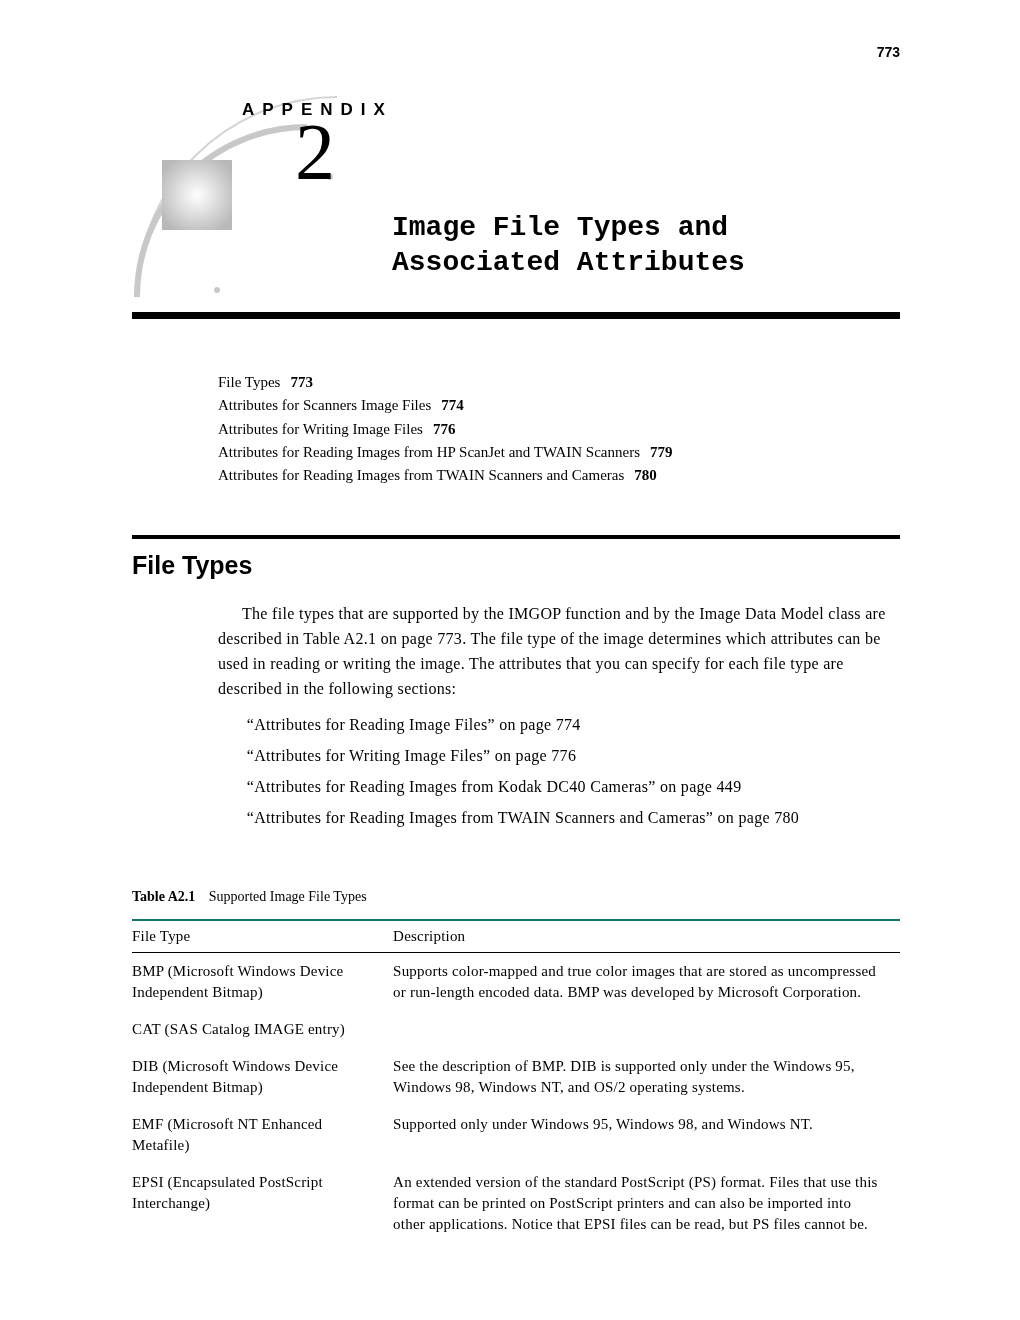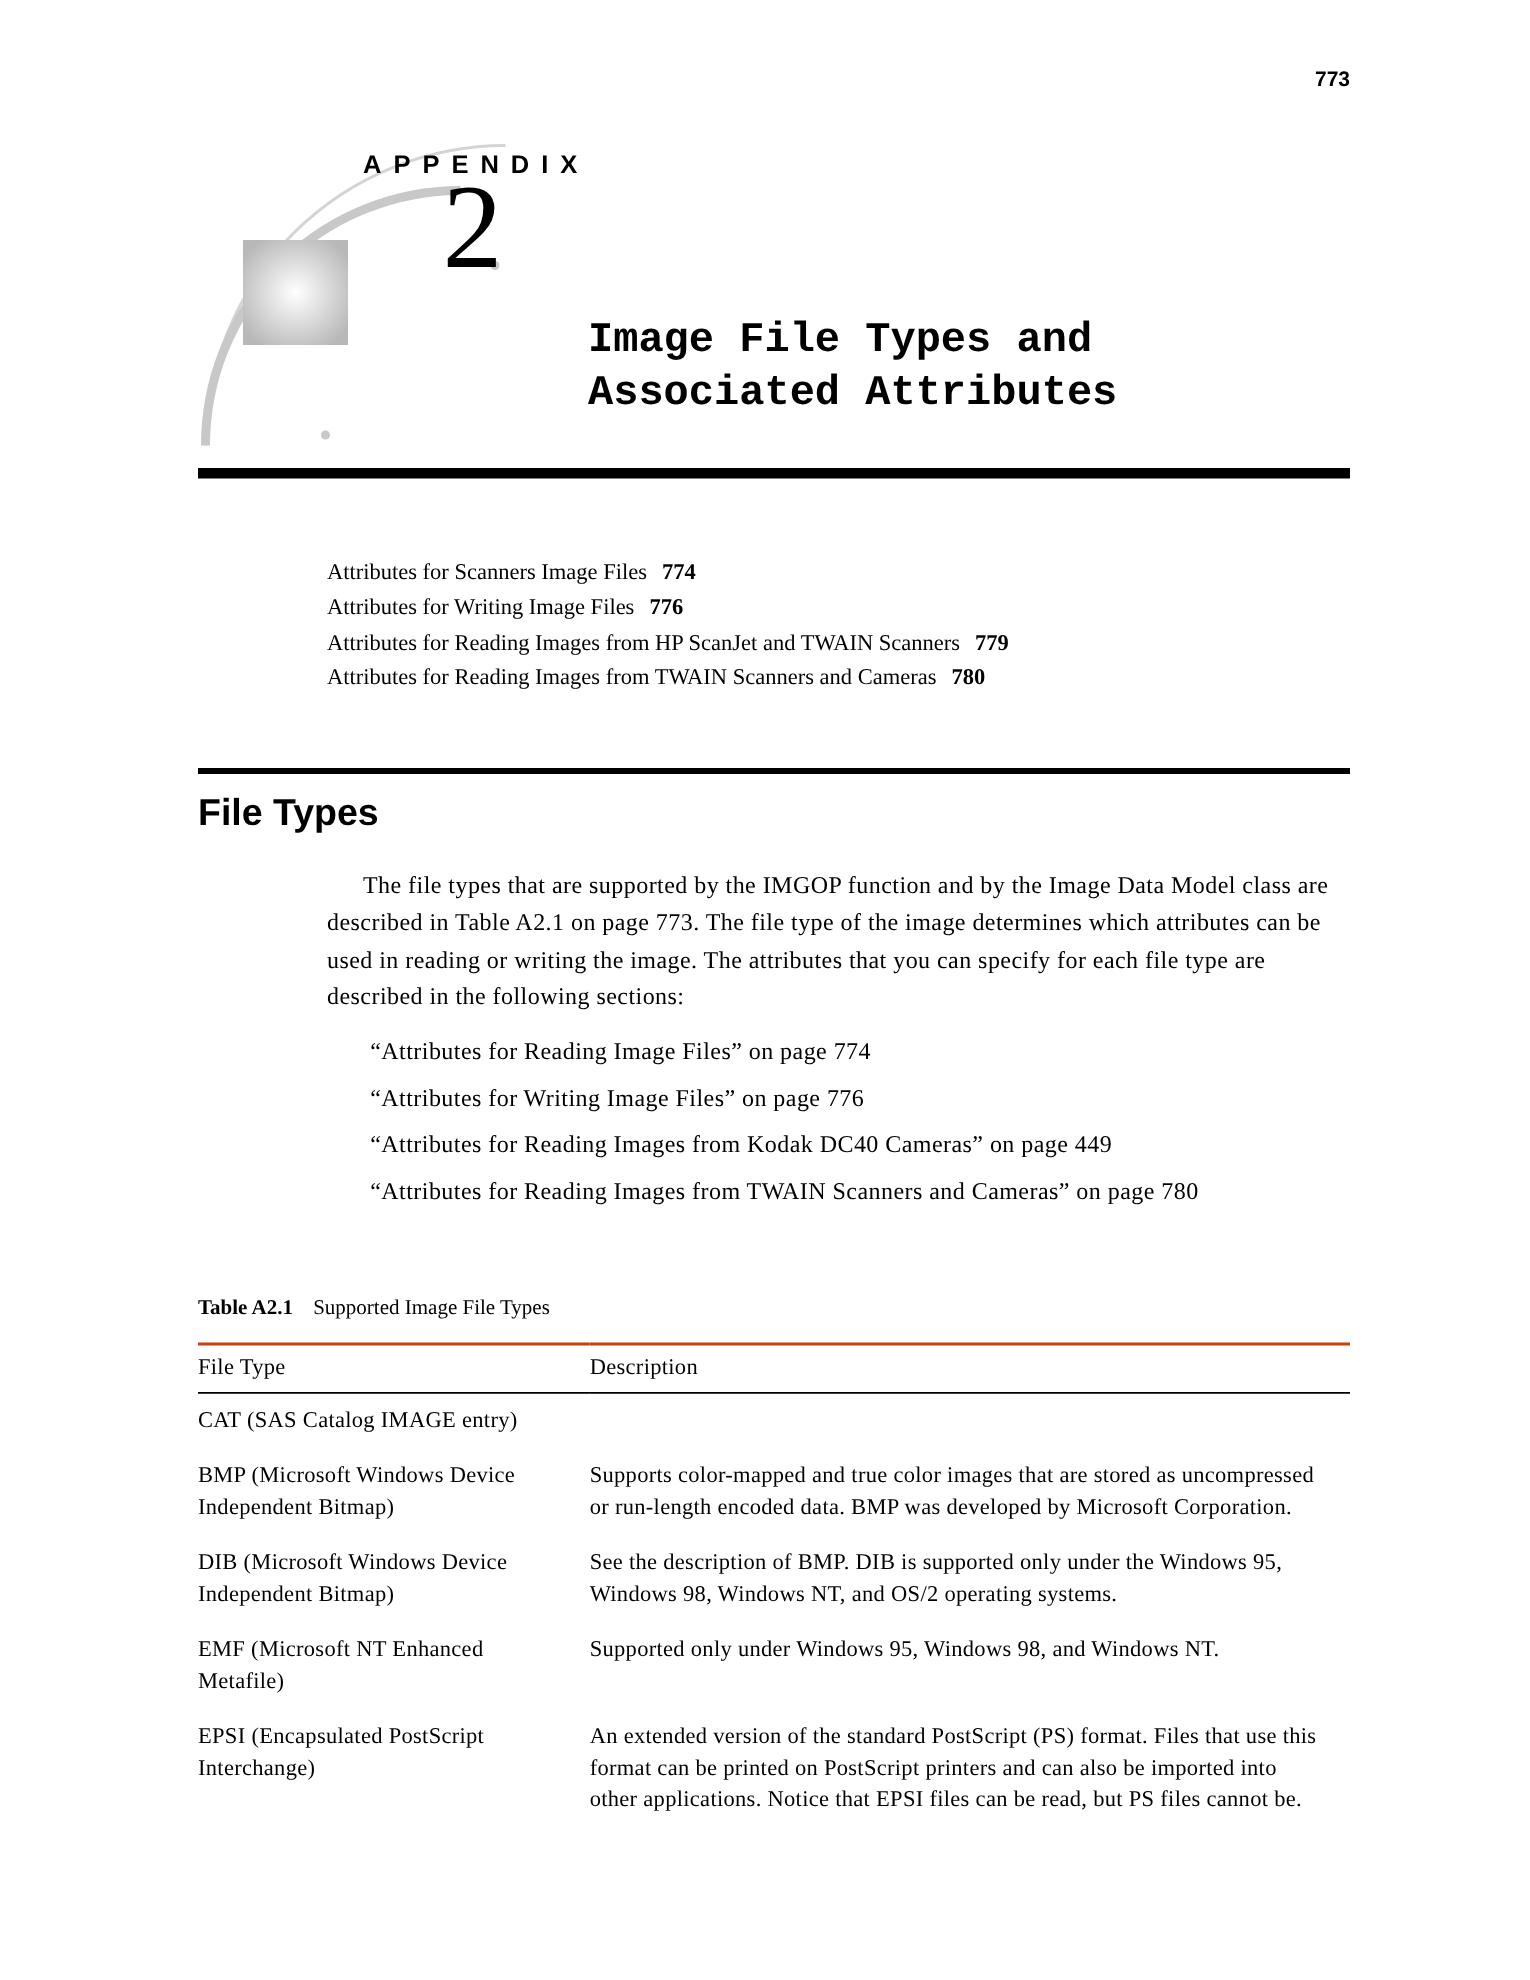--- a/index.html
+++ b/index.html
@@ -110,21 +110,21 @@
   table.file-types {
     width: 100%;
     border-collapse: collapse;
     margin-top: 14px;
     font-size: 15px;
     letter-spacing: 0.2px;
   }
   table.file-types th {
     text-align: left;
     font-weight: normal;
-    border-top: 2px solid #c2410c;
+    border-top: 2px solid #0f766e;
     border-bottom: 1px solid #000;
     padding: 7px 8px 7px 0;
   }
   table.file-types td {
     vertical-align: top;
     padding: 8px 14px 8px 0;
     line-height: 1.4;
   }
   table.file-types td.col-type { width: 34%; }
 </style>
@@ -153,20 +153,21 @@
     <div class="appendix-number">2</div>
     <div class="chapter-title">
       <span>Image File Types and</span><br>
       <span>Associated Attributes</span>
     </div>
   </div>
 
   <hr class="thick-rule">
 
   <div class="toc">
+    <div><span class="title">File Types</span><span class="pg">773</span></div>
     <div><span class="title">Attributes for Scanners Image Files</span><span class="pg">774</span></div>
     <div><span class="title">Attributes for Writing Image Files</span><span class="pg">776</span></div>
     <div><span class="title">Attributes for Reading Images from HP ScanJet and TWAIN Scanners</span><span class="pg">779</span></div>
     <div><span class="title">Attributes for Reading Images from TWAIN Scanners and Cameras</span><span class="pg">780</span></div>
   </div>
 
   <hr class="section-rule">
   <h2 class="section-heading">File Types</h2>
 
   <div class="body-text">
@@ -186,28 +187,28 @@
 
   <table class="file-types">
     <thead>
       <tr>
         <th>File Type</th>
         <th>Description</th>
       </tr>
     </thead>
     <tbody>
       <tr>
+        <td class="col-type">BMP (Microsoft Windows Device Independent Bitmap)</td>
+        <td>Supports color-mapped and true color images that are stored as uncompressed or run-length encoded data. BMP was developed by Microsoft Corporation.</td>
+      </tr>
+      <tr>
         <td class="col-type">CAT (SAS Catalog IMAGE entry)</td>
         <td></td>
       </tr>
       <tr>
-        <td class="col-type">BMP (Microsoft Windows Device Independent Bitmap)</td>
-        <td>Supports color-mapped and true color images that are stored as uncompressed or run-length encoded data. BMP was developed by Microsoft Corporation.</td>
-      </tr>
-      <tr>
         <td class="col-type">DIB (Microsoft Windows Device Independent Bitmap)</td>
         <td>See the description of BMP. DIB is supported only under the Windows 95, Windows 98, Windows NT, and OS/2 operating systems.</td>
       </tr>
       <tr>
         <td class="col-type">EMF (Microsoft NT Enhanced Metafile)</td>
         <td>Supported only under Windows 95, Windows 98, and Windows NT.</td>
       </tr>
       <tr>
         <td class="col-type">EPSI (Encapsulated PostScript Interchange)</td>
         <td>An extended version of the standard PostScript (PS) format. Files that use this format can be printed on PostScript printers and can also be imported into other applications. Notice that EPSI files can be read, but PS files cannot be.</td>

